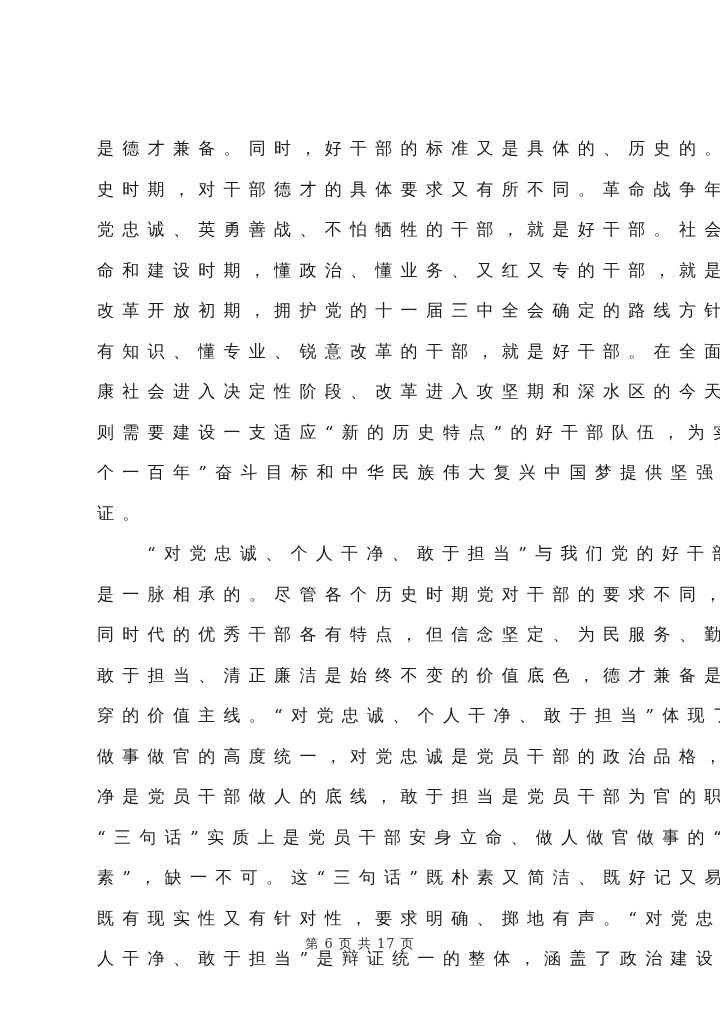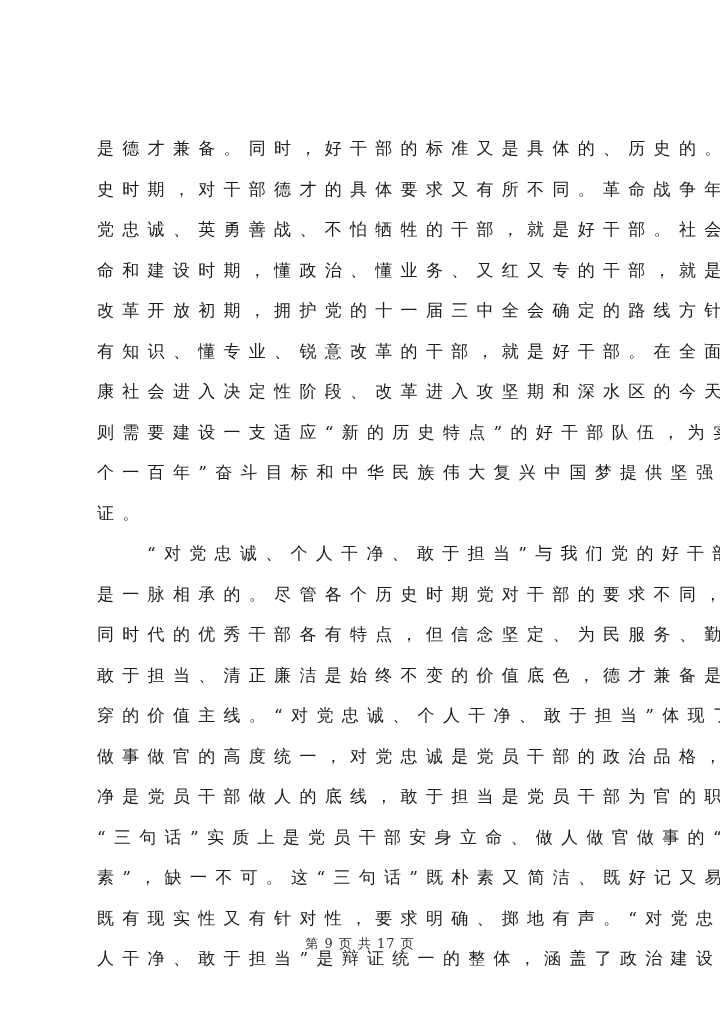--- a/index.html
+++ b/index.html
@@ -72,14 +72,14 @@
     <span class="line">敢于担当、清正廉洁是始终不变的价值底色，德才兼备是始终贯</span>
     <span class="line">穿的价值主线。“对党忠诚、个人干净、敢于担当”体现了做人</span>
     <span class="line">做事做官的高度统一，对党忠诚是党员干部的政治品格，个人干</span>
     <span class="line">净是党员干部做人的底线，敢于担当是党员干部为官的职业素质。</span>
     <span class="line">“三句话”实质上是党员干部安身立命、做人做官做事的“三要</span>
     <span class="line">素”，缺一不可。这“三句话”既朴素又简洁、既好记又易懂、</span>
     <span class="line">既有现实性又有针对性，要求明确、掷地有声。“对党忠诚、个</span>
     <span class="line">人干净、敢于担当”是辩证统一的整体，涵盖了政治建设、思想</span>
   </div>
 
-  <div class="footer">第 9 页  共 17 页</div>
+  <div class="footer">第 6 页  共 17 页</div>
 </div>
 
 </body></html>

